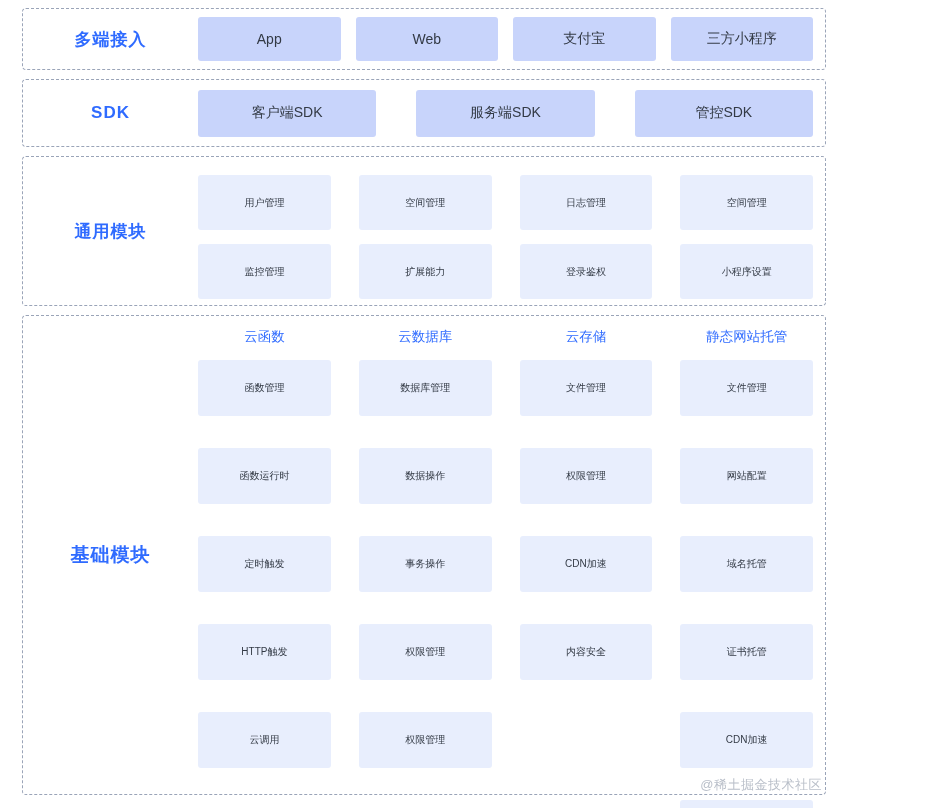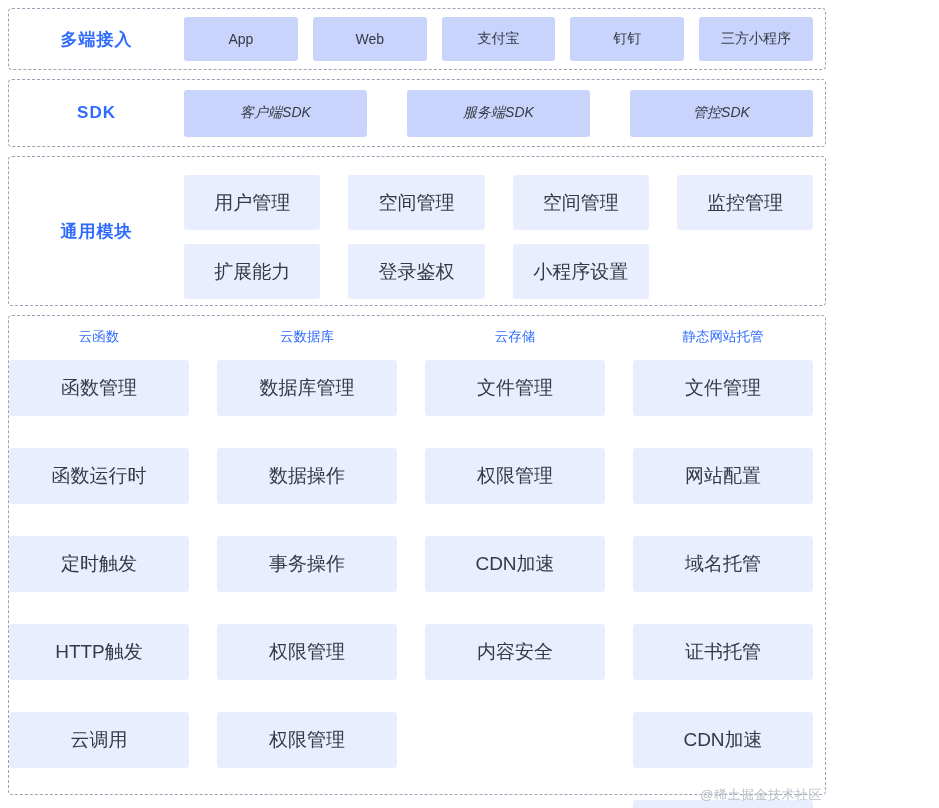--- a/index.html
+++ b/index.html
@@ -12,21 +12,21 @@
     height: 808px;
     font-family: "Liberation Sans", "DejaVu Sans", sans-serif;
     position: relative;
     overflow: hidden;
   }
   .canvas {
     position: relative;
     width: 836px;
     height: 808px;
     box-sizing: border-box;
-    padding: 8px 10px 0 8px;
+    padding: 8px 10px 0 22px;
   }
   .band {
     border: 1px dashed #9aa4b8;
     border-radius: 4px;
     display: flex;
     align-items: center;
     box-sizing: border-box;
     margin-bottom: 9px;
     background: #ffffff;
   }
@@ -64,21 +64,20 @@
 
   
   .band-sdk { height: 68px; }
   .band-sdk .band-body {
     gap: 40px;
     padding-right: 12px;
   }
   .band-sdk .cell-dark {
     height: 47px;
     font-size: 14px;
-    font-style: italic;
   }
 
   
   .band-common { height: 150px; align-items: stretch; }
   .band-common .band-label {
     display: flex;
     align-items: center;
     justify-content: center;
     text-align: center;
   }
@@ -90,21 +89,21 @@
     gap: 14px 28px;
     padding: 18px 12px 0 0;
     box-sizing: border-box;
   }
   .cell-light {
     background: #e8eefd;
     border-radius: 3px;
     display: flex;
     align-items: center;
     justify-content: center;
-    font-size: 19px;
+    font-size: 10px;
     color: #333a45;
   }
 
   
   .band-base {
     height: 480px;
     align-items: stretch;
   }
   .band-base .band-label {
     display: flex;
@@ -132,65 +131,66 @@
     font-weight: normal;
   }
   .base-col .cell-light {
     height: 56px;
     margin-bottom: 32px;
   }
 
   .watermark {
     position: absolute;
     right: 14px;
-    bottom: 4px;
+    bottom: 14px;
     color: #b9bfc9;
     font-size: 13px;
     letter-spacing: 0.5px;
   }
 </style>
 </head>
 <body>
 
 <div class="canvas">
 
   <div class="band band-terminal">
     <div class="band-label">多端接入</div>
     <div class="band-body">
       <div class="cell-dark">App</div>
       <div class="cell-dark">Web</div>
       <div class="cell-dark">支付宝</div>
-      <div class="cell-dark">钉钉</div>
       <div class="cell-dark">三方小程序</div>
     </div>
   </div>
 
   <div class="band band-sdk">
     <div class="band-label">SDK</div>
     <div class="band-body">
       <div class="cell-dark">客户端SDK</div>
       <div class="cell-dark">服务端SDK</div>
       <div class="cell-dark">管控SDK</div>
     </div>
   </div>
 
   <div class="band band-common">
     <div class="band-label">通用模块</div>
     <div class="grid-common">
       <div class="cell-light">用户管理</div>
       <div class="cell-light">空间管理</div>
+      <div class="cell-light">日志管理</div>
       <div class="cell-light">空间管理</div>
       <div class="cell-light">监控管理</div>
       <div class="cell-light">扩展能力</div>
       <div class="cell-light">登录鉴权</div>
       <div class="cell-light">小程序设置</div>
     </div>
   </div>
 
   <div class="band band-base">
+    <div class="band-label">基础模块</div>
     <div class="base-cols">
 
       <div class="base-col">
         <div class="col-title">云函数</div>
         <div class="cell-light">函数管理</div>
         <div class="cell-light">函数运行时</div>
         <div class="cell-light">定时触发</div>
         <div class="cell-light">HTTP触发</div>
         <div class="cell-light">云调用</div>
       </div>

